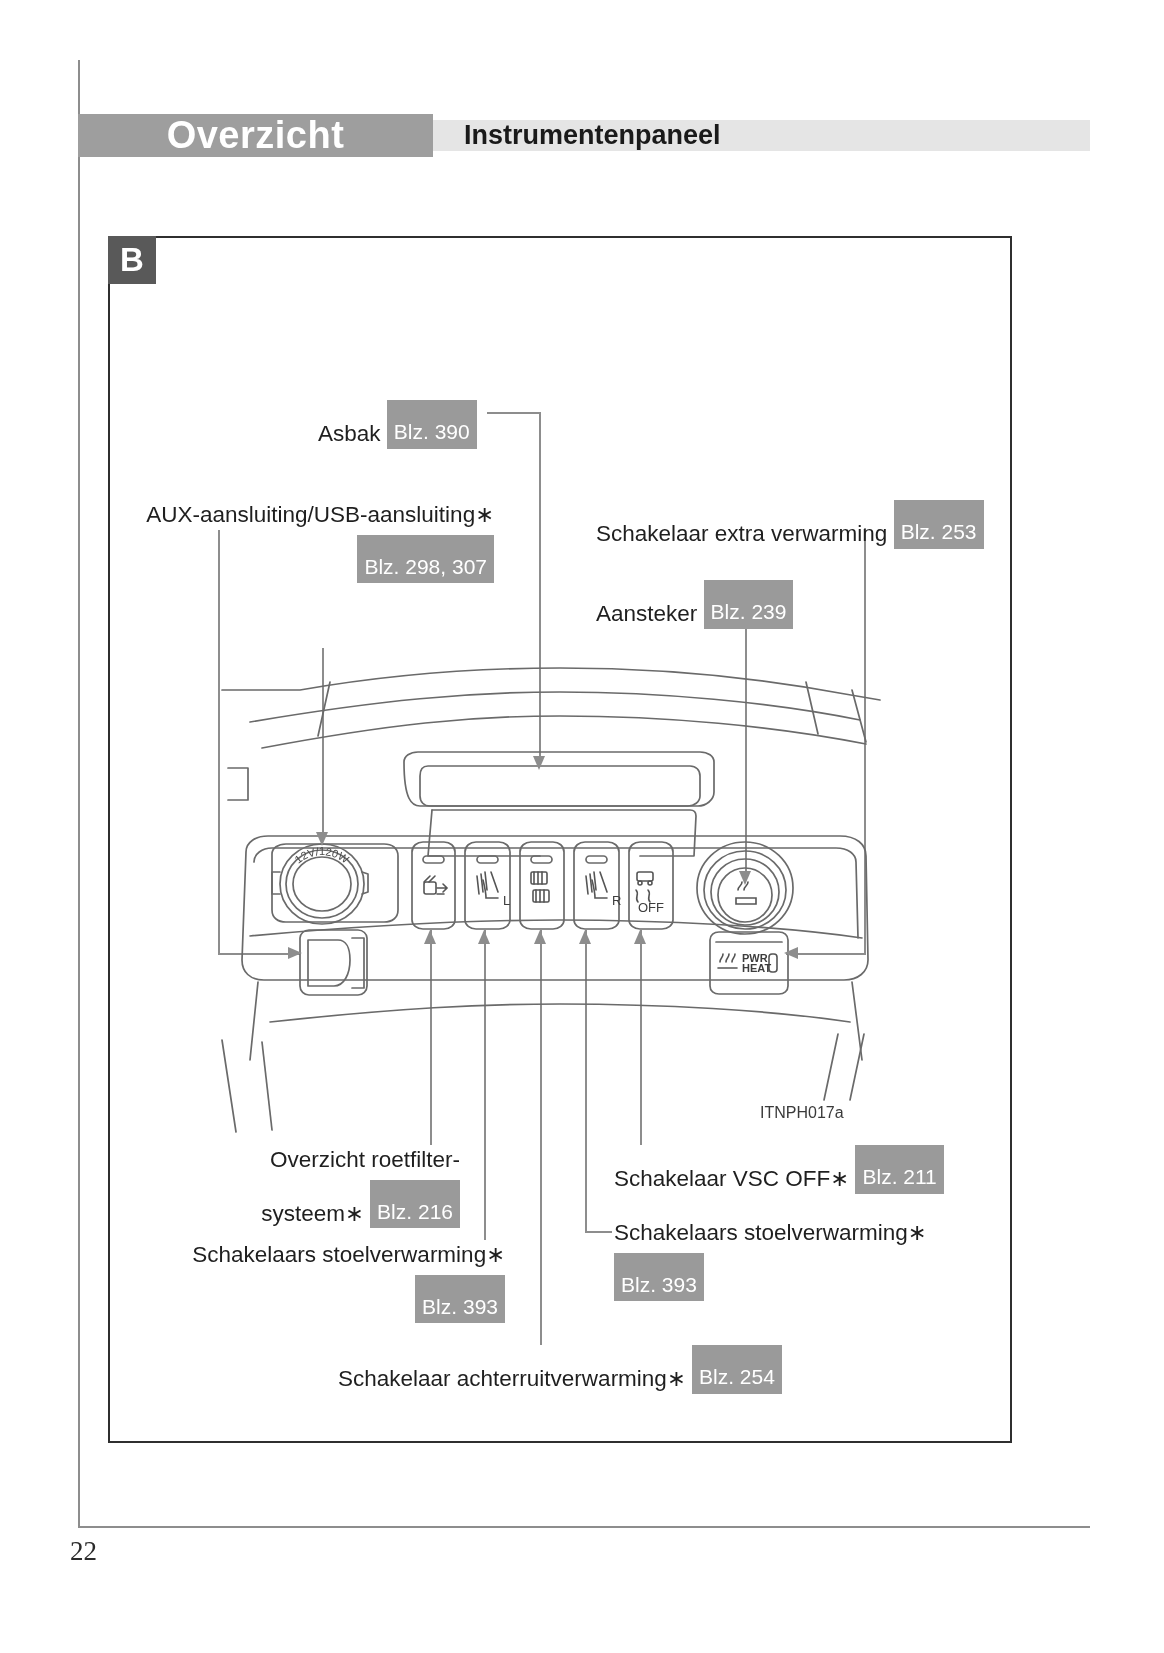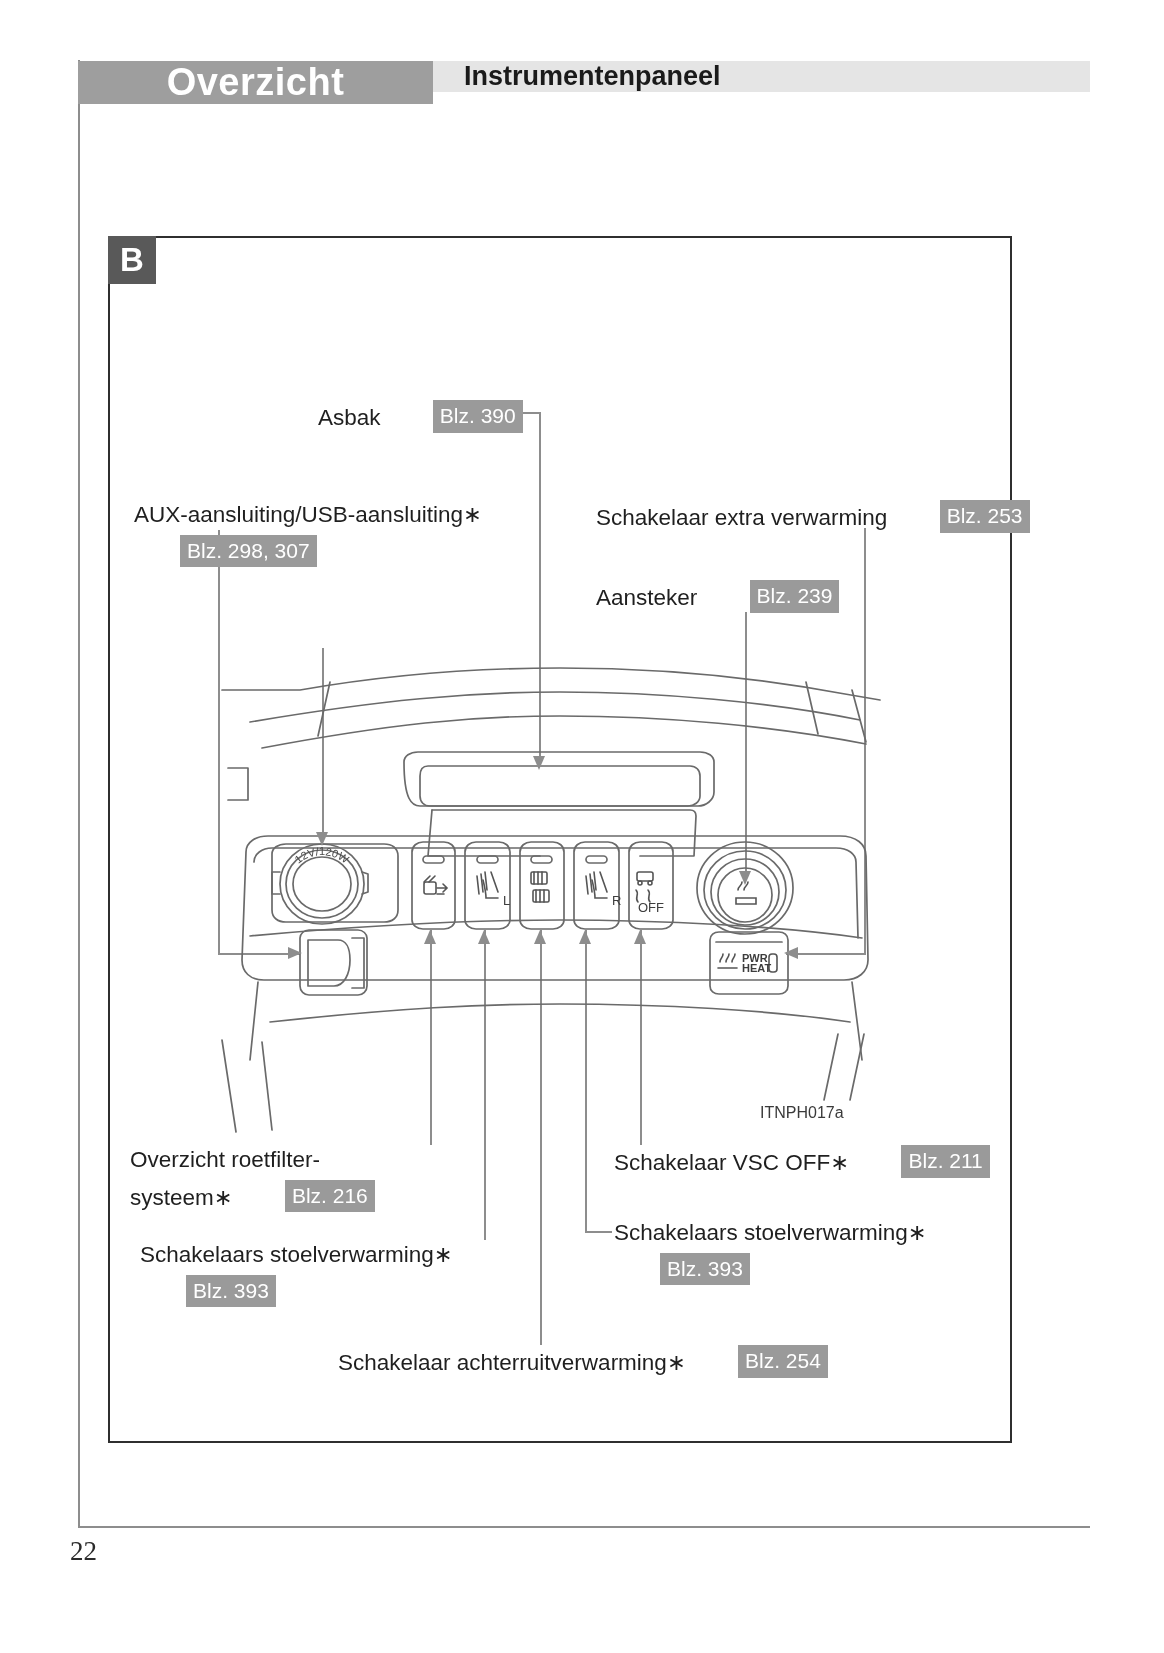--- a/index.html
+++ b/index.html
@@ -41,21 +41,21 @@
     font-size: 27px;
     color: #2b2b2b;
   }
 
   
   .header {
     position: absolute;
     left: 78px; top: 61px;
     width: 1012px; height: 148px;
     display: flex;
-    align-items: flex-start;
+    align-items: center;
   }
   .header-chapter {
     width: 355px;
     background: #9e9e9e;
     display: flex;
     align-items: center;
     justify-content: center;
   }
   .header-chapter-text {
     color: #ffffff;
@@ -99,30 +99,29 @@
   }
 
   
   .label {
     position: absolute;
     font-size: 22.5px;
     color: #1f1f1f;
     white-space: nowrap;
     line-height: 1.32;
   }
-  .label.right-align { text-align: left; }
+  .label.right-align { text-align: right; }
   .ref {
     display: inline-block;
     background: #9a9a9a;
     color: #ffffff;
     font-size: 21px;
-    padding: 2px 7px 3px 7px;
+    padding: 18px 7px 3px 7px;
     vertical-align: 2px;
     white-space: nowrap;
-    margin-left: 46px;
   }
   .label .line2 { display: block; margin-top: 5px; }
 
   
   .lead {
     position: absolute;
     background: #8d8d8d;
   }
   .lead-v { width: 2px; }
   .lead-h { height: 2px; }

